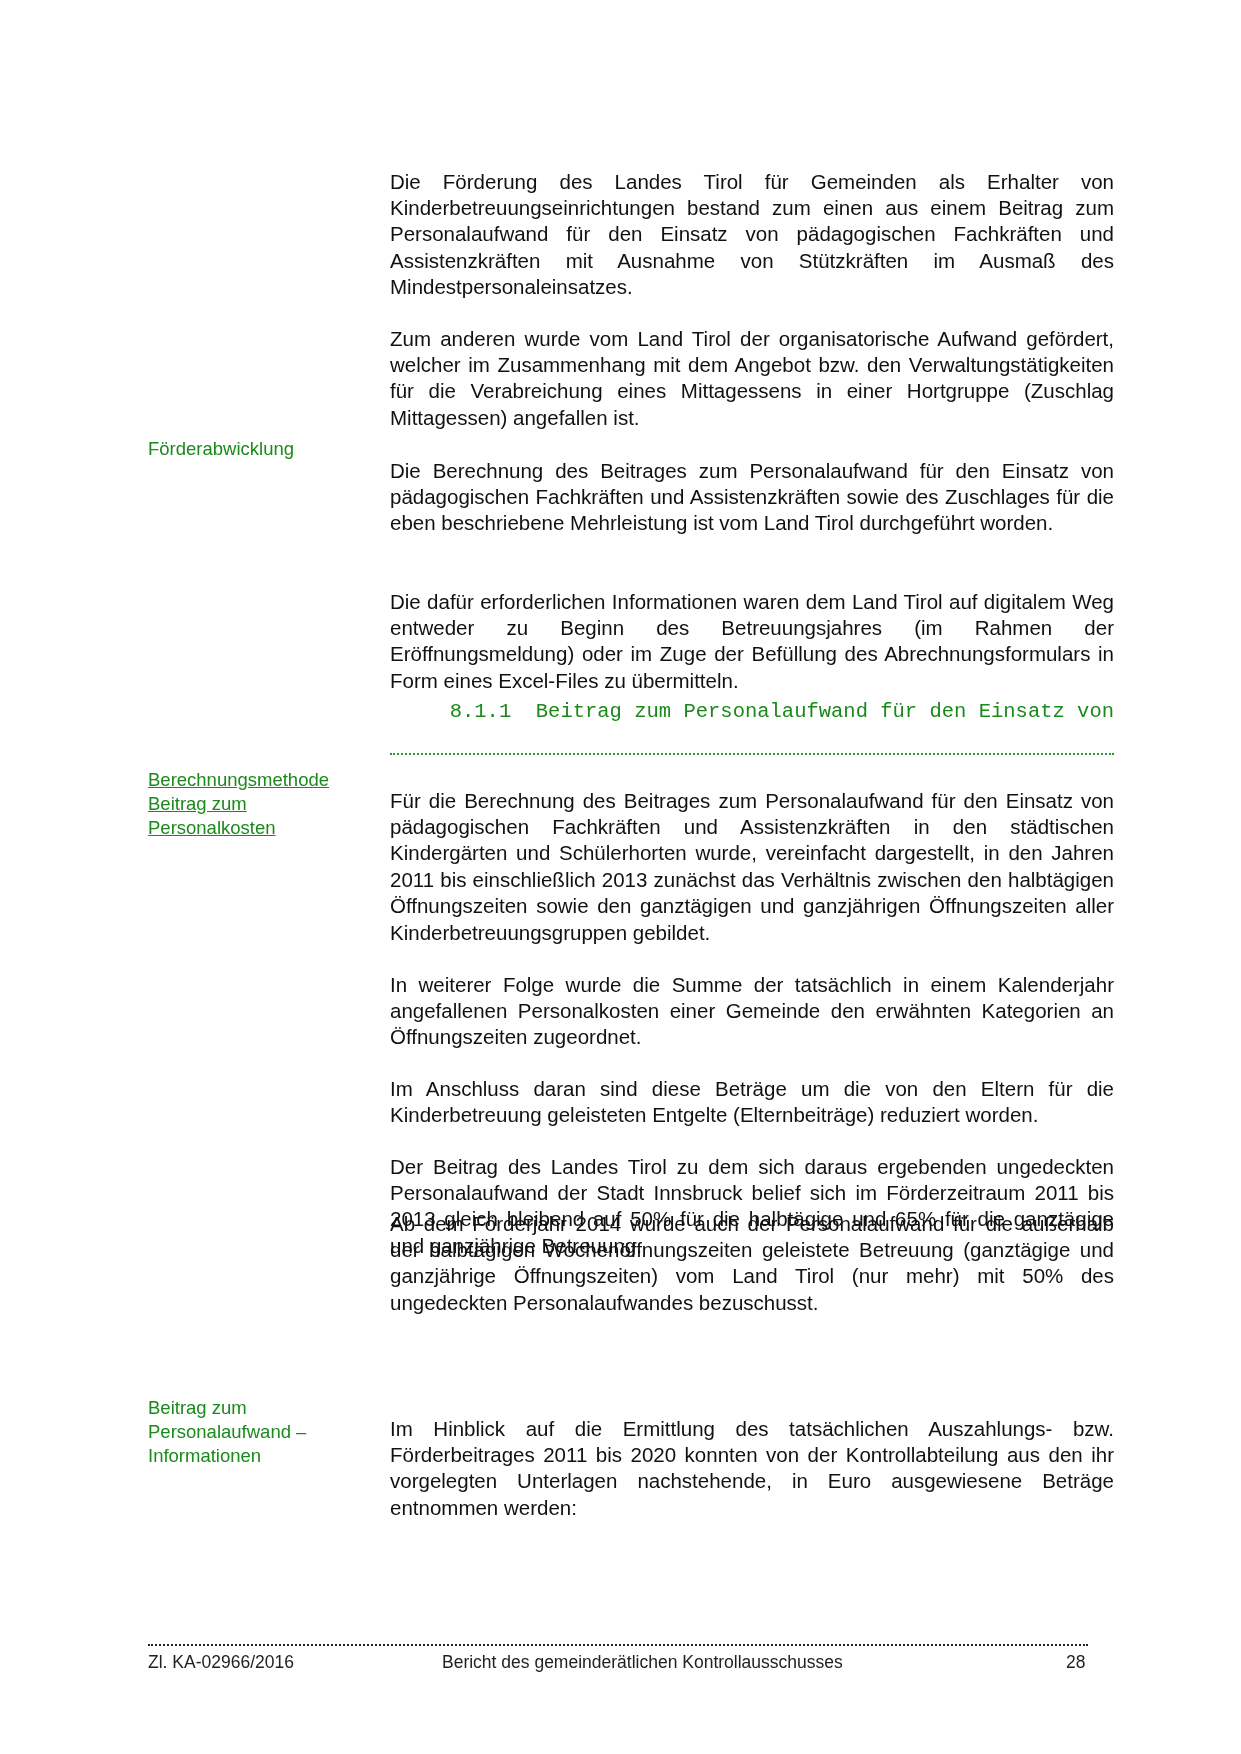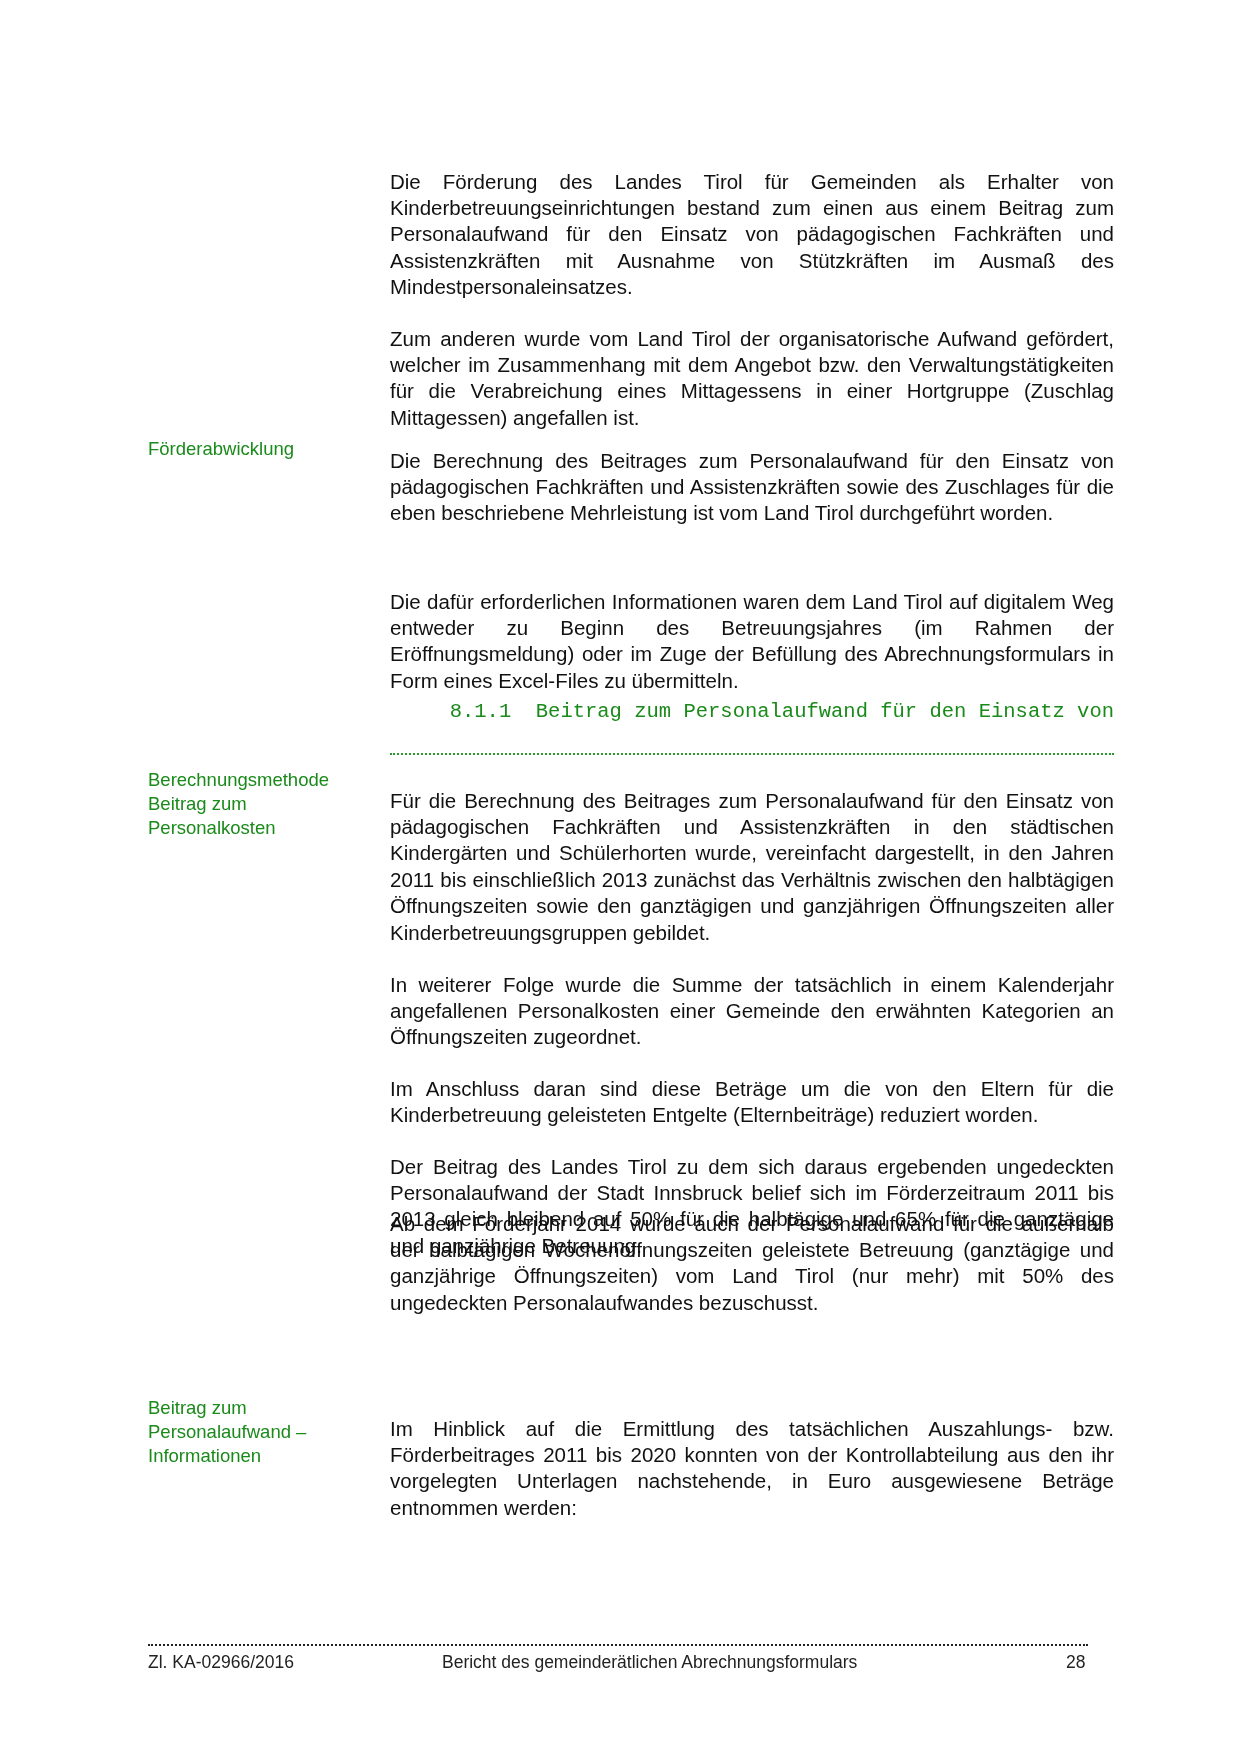--- a/index.html
+++ b/index.html
@@ -21,42 +21,42 @@
   </style>
 </head>
 <body>
 
 <p class="main" style="top:148px;">Die Förderung des Landes Tirol für Gemeinden als Erhalter von Kinderbetreuungseinrichtungen bestand zum einen aus einem Beitrag zum Personalaufwand für den Einsatz von pädagogischen Fachkräften und Assistenzkräften mit Ausnahme von Stützkräften im Ausmaß des Mindestpersonaleinsatzes.</p>
 <p class="main" style="top:305px;">Zum anderen wurde vom Land Tirol der organisatorische Aufwand gefördert, welcher im Zusammenhang mit dem Angebot bzw. den Verwaltungstätigkeiten für die Verabreichung eines Mittagessens in einer Hortgruppe (Zuschlag Mittagessen) angefallen ist.</p>
 
 <div class="side" style="top:437px;">
   <span>Förderabwicklung</span>
 </div>
-<p class="main" style="top:427px;">Die Berechnung des Beitrages zum Personalaufwand für den Einsatz von pädagogischen Fachkräften und Assistenzkräften sowie des Zuschlages für die eben beschriebene Mehrleistung ist vom Land Tirol durchgeführt worden.</p>
+<p class="main" style="top:437px;">Die Berechnung des Beitrages zum Personalaufwand für den Einsatz von pädagogischen Fachkräften und Assistenzkräften sowie des Zuschlages für die eben beschriebene Mehrleistung ist vom Land Tirol durchgeführt worden.</p>
 <p class="main" style="top:568px;">Die dafür erforderlichen Informationen waren dem Land Tirol auf digitalem Weg entweder zu Beginn des Betreuungsjahres (im Rahmen der Eröffnungsmeldung) oder im Zuge der Befüllung des Abrechnungsformulars in Form eines Excel-Files zu übermitteln.</p>
 
 <div class="heading" style="top:699px;">
   <span style="white-space:pre;">8.1.1  Beitrag zum Personalaufwand für den Einsatz von</span>
 </div>
 <div class="dotline" style="top:753px;"></div>
 
-<div class="side" style="top:768px;">
+<div class="side" style="top:768px;text-decoration:underline;">
   <span>Berechnungsmethode</span>
   <span>Beitrag zum</span>
   <span>Personalkosten</span>
 </div>
 <p class="main" style="top:767px;">Für die Berechnung des Beitrages zum Personalaufwand für den Einsatz von pädagogischen Fachkräften und Assistenzkräften in den städtischen Kindergärten und Schülerhorten wurde, vereinfacht dargestellt, in den Jahren 2011 bis einschließlich 2013 zunächst das Verhältnis zwischen den halbtägigen Öffnungszeiten sowie den ganztägigen und ganzjährigen Öffnungszeiten aller Kinderbetreuungsgruppen gebildet.</p>
 <p class="main" style="top:951px;">In weiterer Folge wurde die Summe der tatsächlich in einem Kalenderjahr angefallenen Personalkosten einer Gemeinde den erwähnten Kategorien an Öffnungszeiten zugeordnet.</p>
 <p class="main" style="top:1055px;">Im Anschluss daran sind diese Beträge um die von den Eltern für die Kinderbetreuung geleisteten Entgelte (Elternbeiträge) reduziert worden.</p>
 <p class="main" style="top:1133px;">Der Beitrag des Landes Tirol zu dem sich daraus ergebenden ungedeckten Personalaufwand der Stadt Innsbruck belief sich im Förderzeitraum 2011 bis 2013 gleich bleibend auf 50% für die halbtägige und 65% für die ganztägige und ganzjährige Betreuung.</p>
 <p class="main" style="top:1190px;">Ab dem Förderjahr 2014 wurde auch der Personalaufwand für die außerhalb der halbtägigen Wochenöffnungszeiten geleistete Betreuung (ganztägige und ganzjährige Öffnungszeiten) vom Land Tirol (nur mehr) mit 50% des ungedeckten Personalaufwandes bezuschusst.</p>
 
 <div class="side" style="top:1396px;">
   <span>Beitrag zum</span>
   <span>Personalaufwand –</span>
   <span>Informationen</span>
 </div>
 <p class="main" style="top:1395px;">Im Hinblick auf die Ermittlung des tatsächlichen Auszahlungs- bzw. Förderbeitrages 2011 bis 2020 konnten von der Kontrollabteilung aus den ihr vorgelegten Unterlagen nachstehende, in Euro ausgewiesene Beträge entnommen werden:</p>
 
 <div class="footline" style="top:1644px;"></div>
 <div class="footer" style="left:148px;">Zl. KA-02966/2016</div>
-<div class="footer" style="left:442px;">Bericht des gemeinderätlichen Abrechnungsformulars</div>
+<div class="footer" style="left:442px;">Bericht des gemeinderätlichen Kontrollausschusses</div>
 <div class="footer" style="left:1066px;">28</div>
 
 </body></html>

